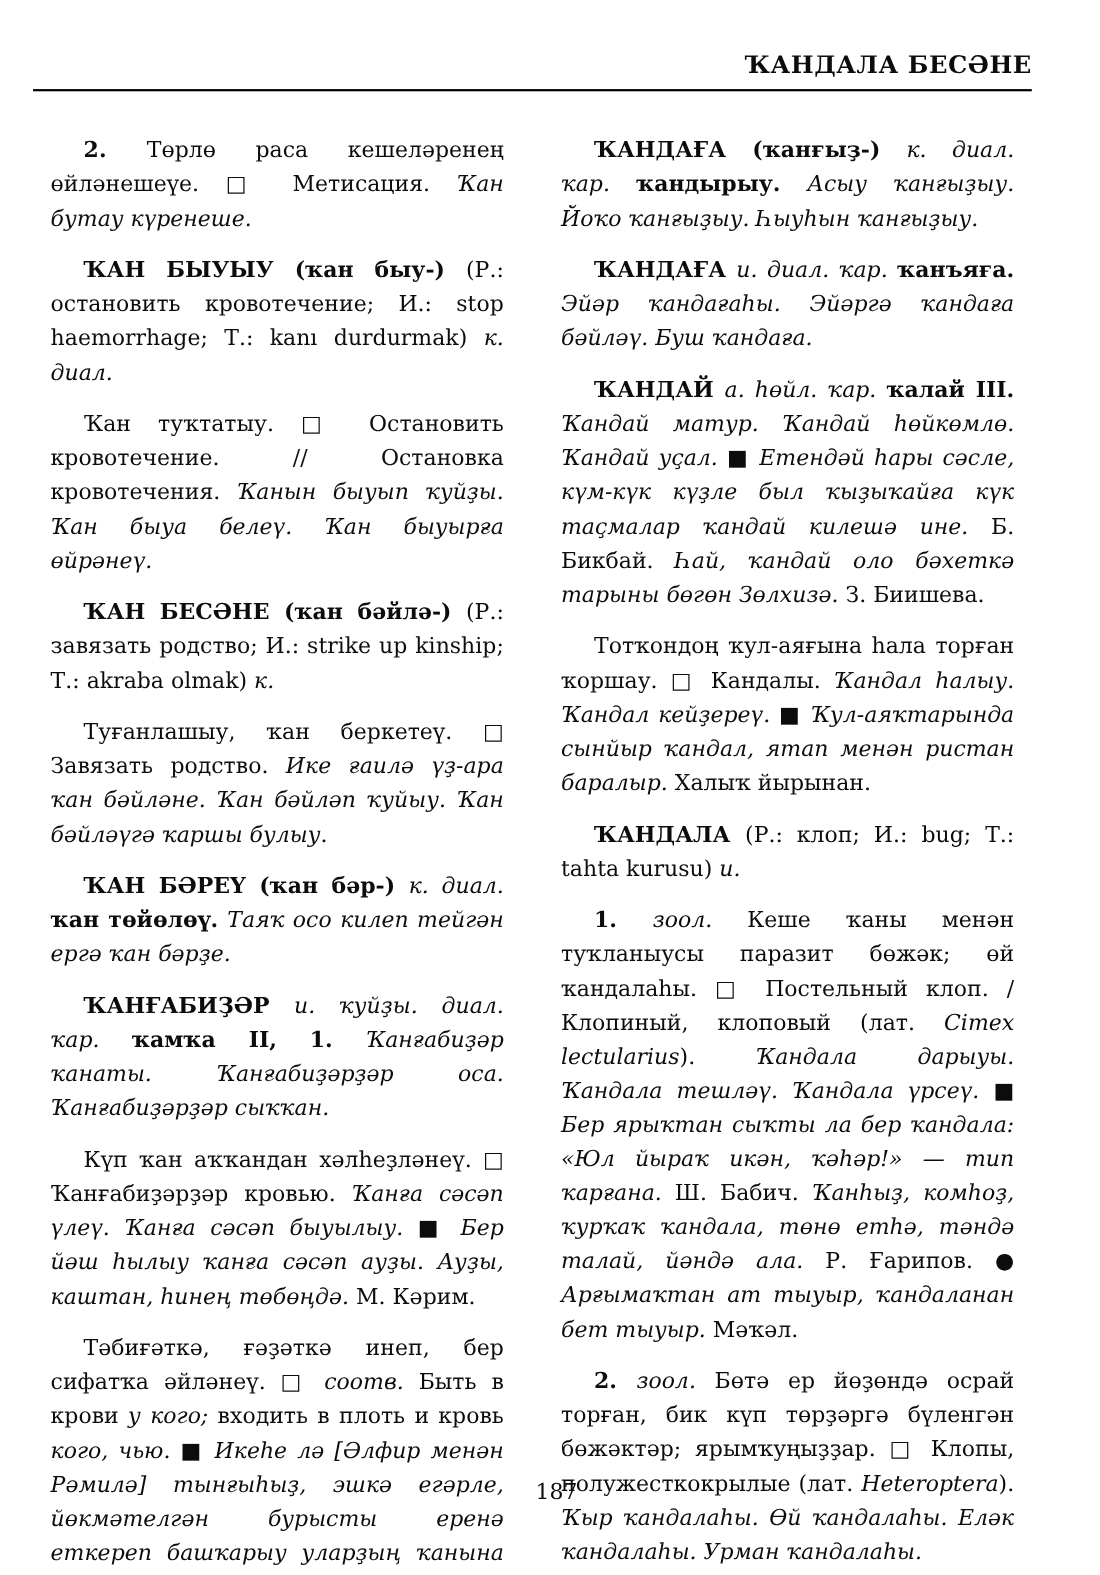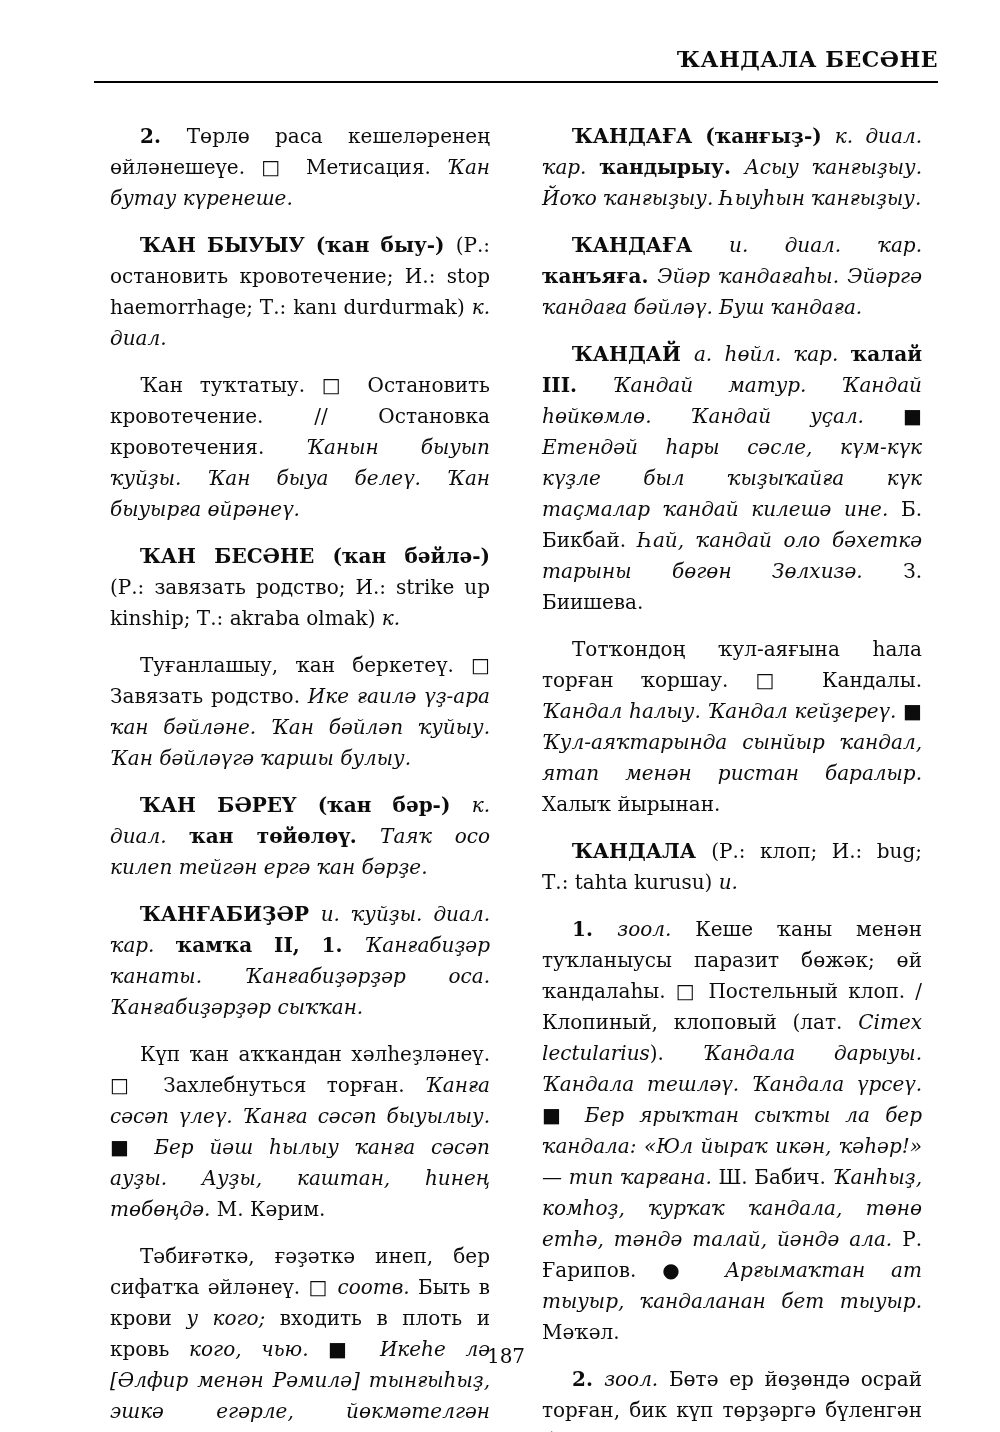--- a/index.html
+++ b/index.html
@@ -4,21 +4,21 @@
 <style>
   html, body {
     margin: 0;
     padding: 0;
     background: #ffffff;
   }
   .page {
     width: 1000px;
     height: 1432px;
     box-sizing: border-box;
-    padding: 46px 62px 0 94px;
+    padding: 46px 62px 0 30px;
     position: relative;
     background: #ffffff;
     color: #0c0c0c;
     font-family: "DejaVu Serif", "Liberation Serif", serif;
   }
   .running-head {
     text-align: right;
     font-weight: bold;
     font-size: 22px;
     line-height: 26px;
@@ -70,21 +70,21 @@
 
   <main class="columns">
     <section class="col">
         <p class="para"><span class="run-b">2. </span><span class="run-r">Төрлө раса кешеләренең өйләнешеүе. □ Метисация. </span><span class="run-i">Ҡан бутау күренеше.</span></p>
         <p class="para"><span class="run-b">ҠАН БЫУЫУ (ҡан быу-) </span><span class="run-r">(Р.: остановить кровотечение; И.: stop haemorrhage; Т.: kanı durdurmak) </span><span class="run-i">к. диал.</span></p>
         <p class="para"><span class="run-r">Ҡан туҡтатыу. □ Остановить кровотечение. // Остановка кровотечения. </span><span class="run-i">Ҡанын быуып ҡуйҙы. Ҡан быуа белеү. Ҡан быуырға өйрәнеү.</span></p>
         <p class="para"><span class="run-b">ҠАН БЕСӘНЕ (ҡан бәйлә-) </span><span class="run-r">(Р.: завязать родство; И.: strike up kinship; Т.: akraba olmak) </span><span class="run-i">к.</span></p>
         <p class="para"><span class="run-r">Туғанлашыу, ҡан беркетеү. □ Завязать родство. </span><span class="run-i">Ике ғаилә үҙ-ара ҡан бәйләне. Ҡан бәйләп ҡуйыу. Ҡан бәйләүгә ҡаршы булыу.</span></p>
         <p class="para"><span class="run-b">ҠАН БӘРЕҮ (ҡан бәр-) </span><span class="run-i">к. диал. </span><span class="run-b">ҡан төйөлөү. </span><span class="run-i">Таяҡ осо килеп тейгән ергә ҡан бәрҙе.</span></p>
         <p class="para"><span class="run-b">ҠАНҒАБИҘӘР </span><span class="run-i">и. ҡуйҙы. диал. ҡар. </span><span class="run-b">ҡамҡа II, 1. </span><span class="run-i">Ҡанғабиҙәр ҡанаты. Ҡанғабиҙәрҙәр оса. Ҡанғабиҙәрҙәр сыҡҡан.</span></p>
-        <p class="para"><span class="run-r">Күп ҡан аҡҡандан хәлһеҙләнеү. □ Захлебнуться торған. </span><span class="run-i">Ҡанға сәсәп үлеү. Ҡанға сәсәп быуылыу. </span><span class="run-r">■ </span><span class="run-i">Бер йәш һылыу ҡанға сәсәп ауҙы. Ауҙы, каштан, һинең төбөңдә. </span><span class="run-r">М. Кәрим.</span></p>
+        <p class="para"><span class="run-r">Күп ҡан аҡҡандан хәлһеҙләнеү. □ Ҡанғабиҙәрҙәр кровью. </span><span class="run-i">Ҡанға сәсәп үлеү. Ҡанға сәсәп быуылыу. </span><span class="run-r">■ </span><span class="run-i">Бер йәш һылыу ҡанға сәсәп ауҙы. Ауҙы, каштан, һинең төбөңдә. </span><span class="run-r">М. Кәрим.</span></p>
         <p class="para"><span class="run-r">Тәбиғәткә, ғәҙәткә инеп, бер сифатҡа әйләнеү. □ </span><span class="run-i">соотв. </span><span class="run-r">Быть в крови </span><span class="run-i">у кого; </span><span class="run-r">входить в плоть и кровь </span><span class="run-i">кого, чью. </span><span class="run-r">■ </span><span class="run-i">Икеһе лә [Әлфир менән Рәмилә] тынғыһыҙ, эшкә егәрле, йөкмәтелгән бурысты еренә еткереп башҡарыу уларҙың ҡанына һеңгән, шуға ла бер эште лә арлы-бирле, илке-һалҡы эшләй алмайҙар. </span></p>
       </section>
     <section class="col">
         <p class="para"><span class="run-b">ҠАНДАҒА (ҡанғыҙ-) </span><span class="run-i">к. диал. ҡар. </span><span class="run-b">ҡандырыу. </span><span class="run-i">Асыу ҡанғыҙыу. Йоҡо ҡанғыҙыу. Һыуһын ҡанғыҙыу.</span></p>
         <p class="para"><span class="run-b">ҠАНДАҒА </span><span class="run-i">и. диал. ҡар. </span><span class="run-b">ҡанъяға. </span><span class="run-i">Эйәр ҡандағаһы. Эйәргә ҡандаға бәйләү. Буш ҡандаға.</span></p>
         <p class="para"><span class="run-b">ҠАНДАЙ </span><span class="run-i">а. һөйл. ҡар. </span><span class="run-b">ҡалай III. </span><span class="run-i">Ҡандай матур. Ҡандай һөйкөмлө. Ҡандай уҫал. </span><span class="run-r">■ </span><span class="run-i">Етендәй һары сәсле, күм-күк күҙле был ҡыҙыҡайға күк таҫмалар ҡандай килешә ине. </span><span class="run-r">Б. Бикбай. </span><span class="run-i">Һай, ҡандай оло бәхеткә тарыны бөгөн Зөлхизә. </span><span class="run-r">З. Биишева.</span></p>
         <p class="para"><span class="run-r">Тотҡондоң ҡул-аяғына һала торған ҡоршау. □ Кандалы. </span><span class="run-i">Ҡандал һалыу. Ҡандал кейҙереү. </span><span class="run-r">■ </span><span class="run-i">Ҡул-аяҡтарында сынйыр ҡандал, ятап менән ристан баралыр. </span><span class="run-r">Халыҡ йырынан.</span></p>
         <p class="para"><span class="run-b">ҠАНДАЛА </span><span class="run-r">(Р.: клоп; И.: bug; Т.: tahta kurusu) </span><span class="run-i">и.</span></p>
         <p class="para"><span class="run-b">1. </span><span class="run-i">зоол. </span><span class="run-r">Кеше ҡаны менән туҡланыусы паразит бөжәк; өй ҡандалаһы. □ Постельный клоп. / Клопиный, клоповый (лат. </span><span class="run-i">Cimex lectularius</span><span class="run-r">). </span><span class="run-i">Ҡандала дарыуы. Ҡандала тешләү. Ҡандала үрсеү. </span><span class="run-r">■ </span><span class="run-i">Бер ярыҡтан сыҡты ла бер ҡандала: «Юл йыраҡ икән, ҡәһәр!» — тип ҡарғана. </span><span class="run-r">Ш. Бабич. </span><span class="run-i">Ҡанһыҙ, комһоҙ, ҡурҡаҡ ҡандала, төнө етһә, тәндә талай, йәндә ала. </span><span class="run-r">Р. Ғарипов. ● </span><span class="run-i">Арғымаҡтан ат тыуыр, ҡандаланан бет тыуыр. </span><span class="run-r">Мәҡәл.</span></p>
         <p class="para"><span class="run-b">2. </span><span class="run-i">зоол. </span><span class="run-r">Бөтә ер йөҙөндә осрай торған, бик күп төрҙәргә бүленгән бөжәктәр; ярымҡуңыҙҙар. □ Клопы, полужесткокрылые (лат. </span><span class="run-i">Heteroptera</span><span class="run-r">). </span><span class="run-i">Ҡыр ҡандалаһы. Өй ҡандалаһы. Еләк ҡандалаһы. Урман ҡандалаһы.</span></p>

